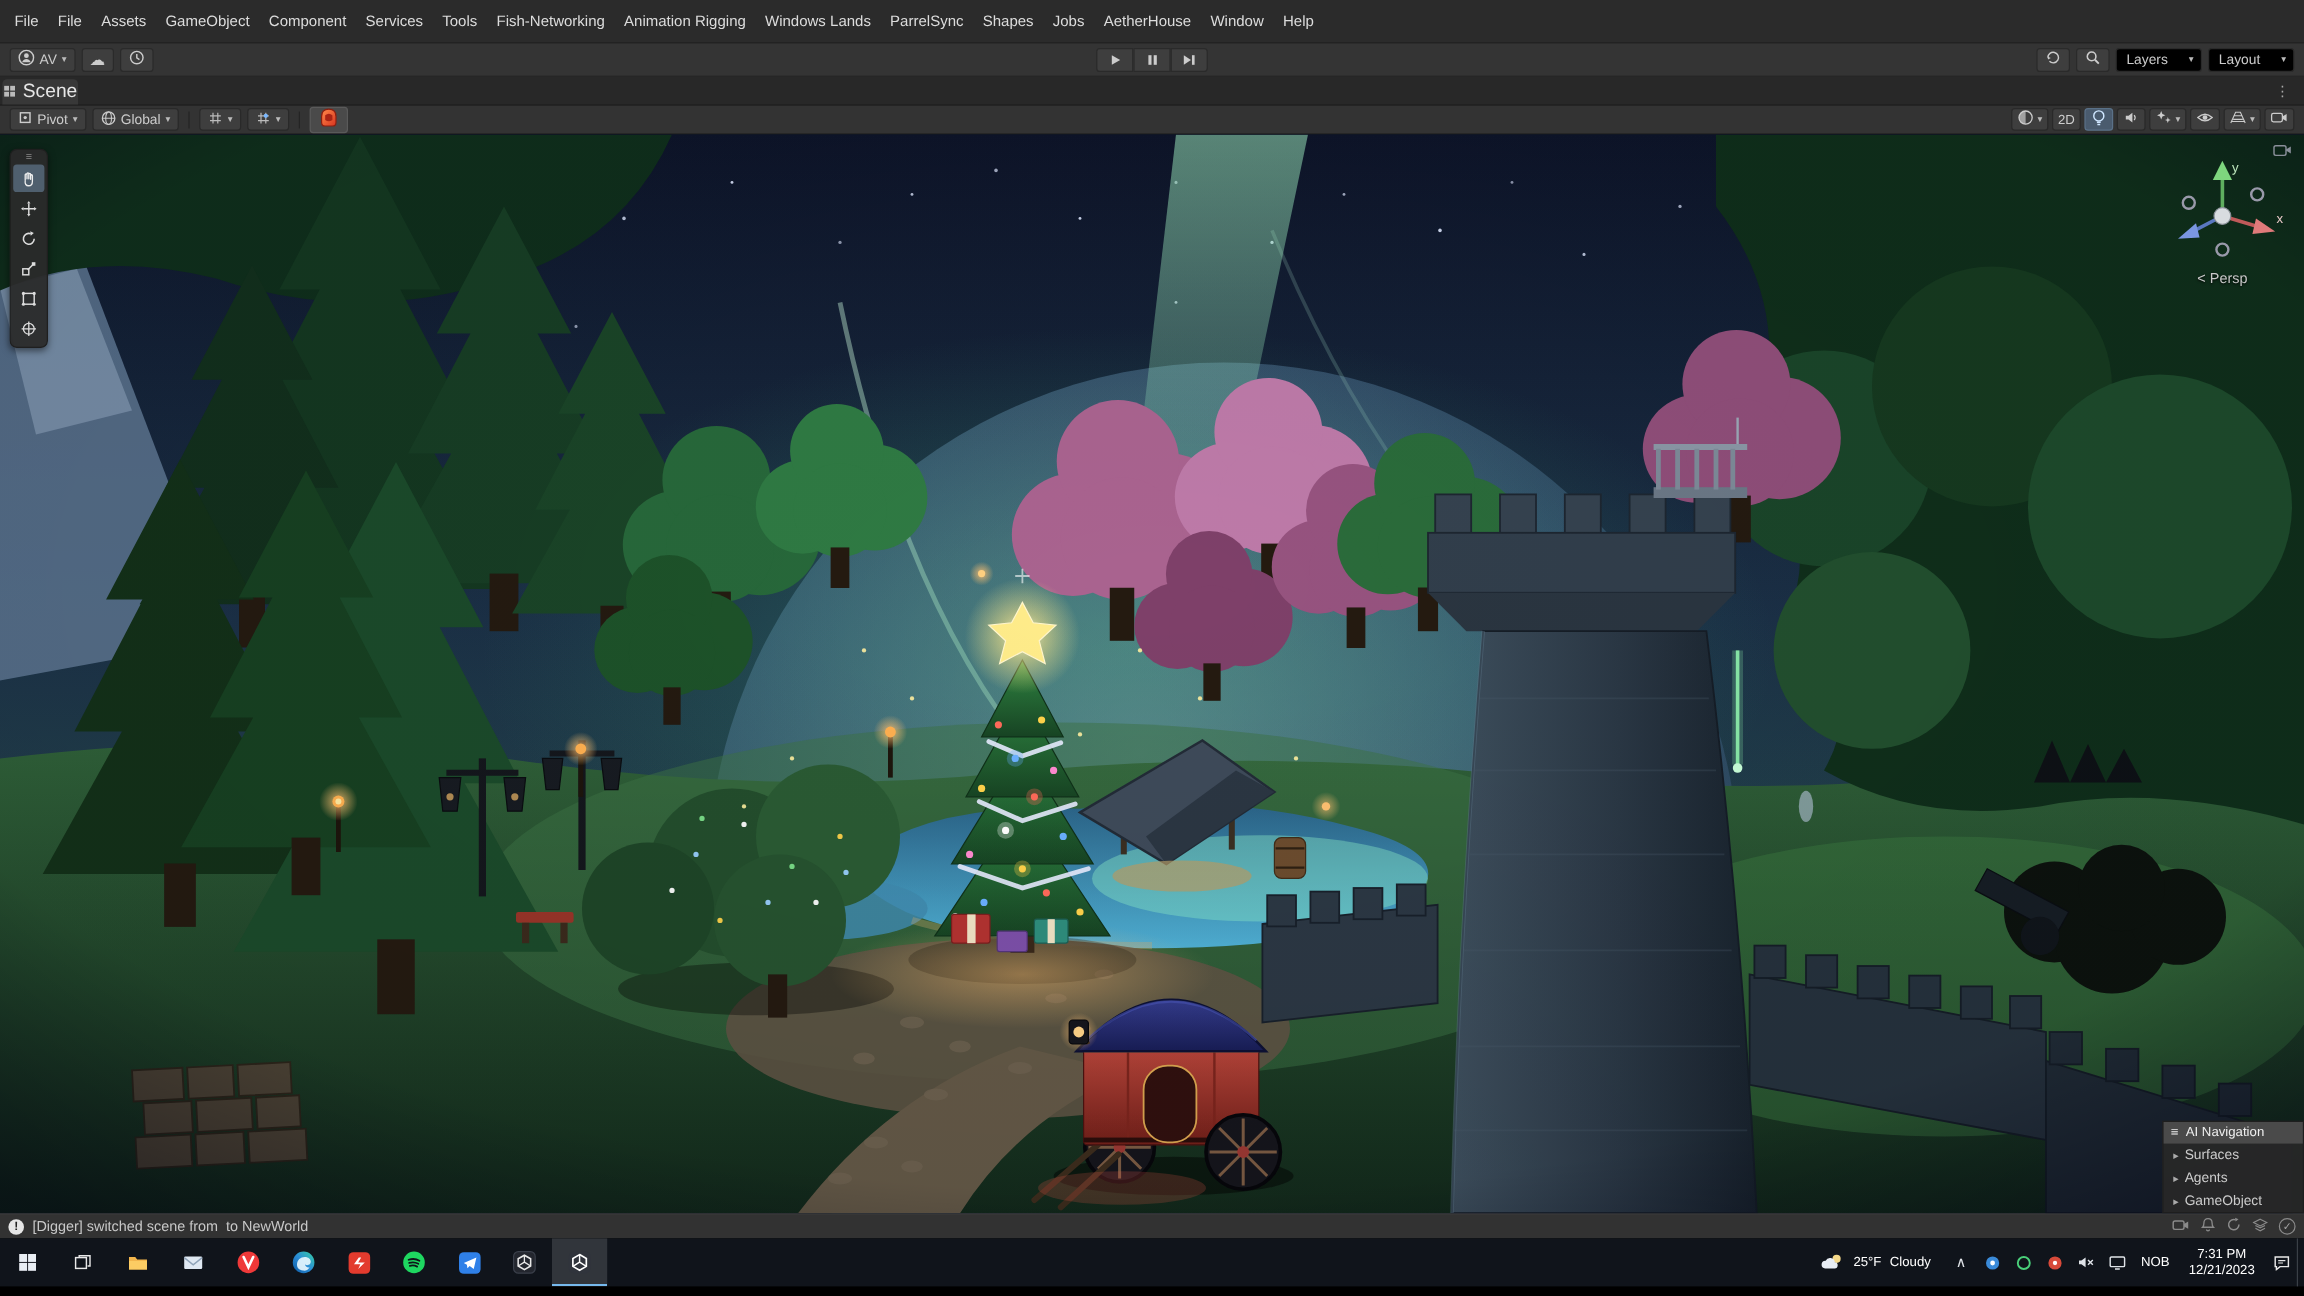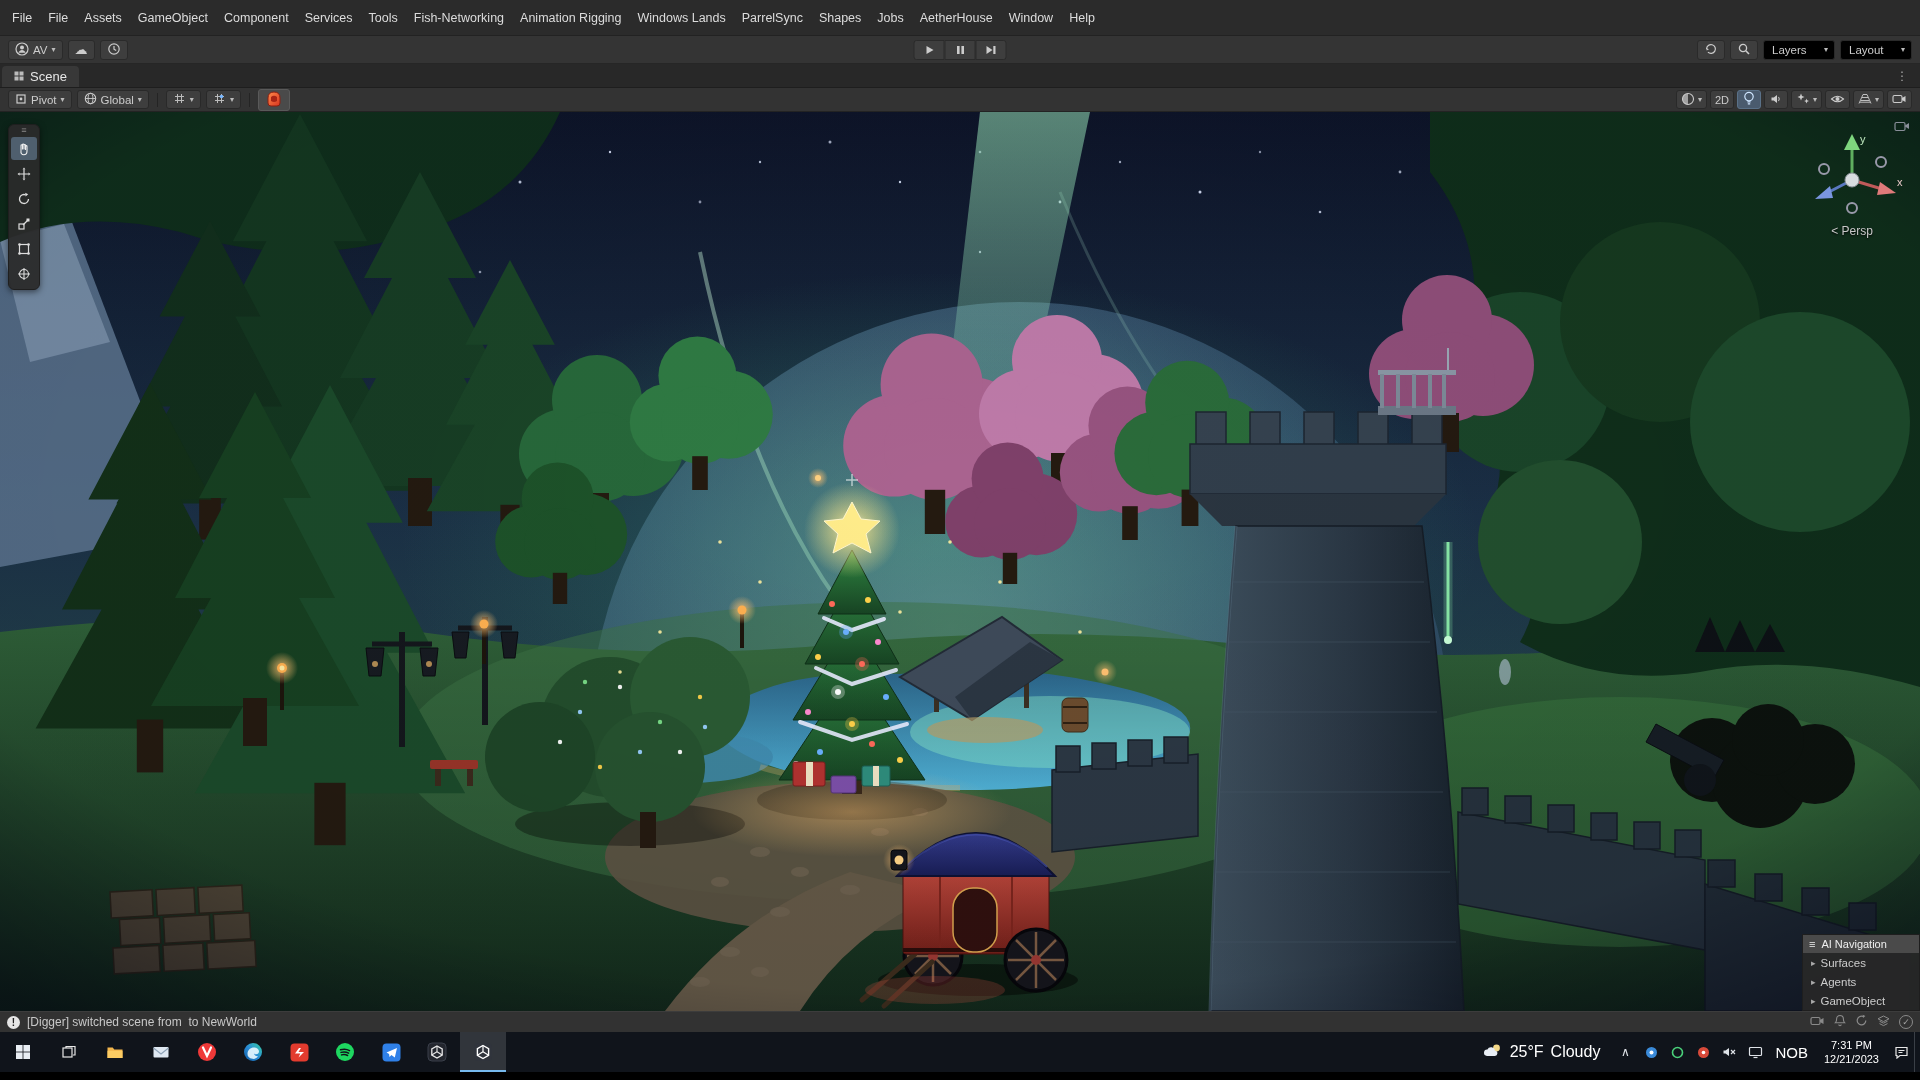--- a/index.html
+++ b/index.html
@@ -38,21 +38,21 @@
   .play-btn:first-child{border-radius:3px 0 0 3px}
   .play-btn:last-child{border-radius:0 3px 3px 0}
   .tright{margin-left:auto;display:flex;gap:5px;align-items:center}
   .ddbtn{height:20px;padding:0 6px 0 8px;background:#000000;border:1px solid #2a2a2a;border-radius:3px;
     display:flex;align-items:center;gap:6px;color:#ccc;font-size:11.5px;min-width:72px;justify-content:space-between}
 
   
   .tabbar{height:24px;background:#282828;display:flex;align-items:flex-end;padding:0 2px;
     flex:0 0 auto;border-bottom:1px solid #1e1e1e}
   .tab{height:21px;background:#383838;border-radius:4px 4px 0 0;display:flex;align-items:center;
-    gap:6px;padding:0 12px;color:#e6e6e6;font-size:13px}
+    gap:6px;padding:0 1px;color:#e6e6e6;font-size:16px}
   .tab-kebab{margin-left:auto;color:#aaa;font-size:12px;padding:0 10px;align-self:center}
 
   
   .scenebar{height:24px;background:#333;border-bottom:1px solid #232323;display:flex;
     align-items:center;padding:0 8px;gap:5px;flex:0 0 auto;color:#ccc;font-size:11.5px}
   .stbtn{height:19px;padding:0 6px;background:#3e3e3e;border:1px solid #292929;border-radius:3px;
     display:flex;align-items:center;gap:4px}
   .sep{width:1px;height:14px;background:#242424;margin:0 3px}
   .digger-btn{height:22px;width:32px;background:#4a4a4a;border:1px solid #5a5a5a;border-radius:3px;
     display:flex;align-items:center;justify-content:center}
@@ -91,23 +91,23 @@
   .status-msg{white-space:pre}
   .status-right{margin-left:auto;display:flex;gap:9px;align-items:center;opacity:.85}
   .status-check{width:14px;height:14px;border:1.5px solid #9a9a9a;border-radius:50%;font-size:9px;
     color:#b8b8b8;display:flex;align-items:center;justify-content:center}
 
   
   .taskbar{height:40px;background:#10141b;display:flex;align-items:stretch;color:#fff;flex:0 0 auto}
   .task-cell{width:46px;display:flex;align-items:center;justify-content:center}
   .task-cell.active{background:rgba(255,255,255,.14);box-shadow:inset 0 -2px 0 #76b9ed}
   .tray{margin-left:auto;display:flex;align-items:center}
-  .weather{display:flex;gap:7px;padding:0 12px;font-size:16px;white-space:nowrap}
+  .weather{display:flex;align-items:center;gap:7px;padding:0 12px;font-size:11px;white-space:nowrap}
   .tray-cell{width:26px;height:40px;display:flex;align-items:center;justify-content:center;font-size:12px;color:#dfe3e8}
-  .lang{font-size:15px;padding:0 7px}
+  .lang{font-size:11px;padding:0 7px}
   .clock{text-align:center;font-size:11px;line-height:1.3;padding:0 9px;white-space:nowrap}
   .showdesk{width:6px;border-left:1px solid #3a3f46;height:100%}
 </style>
 </head>
 <body>
 
 <div class="app">
 
 
   <div class="menubar">

